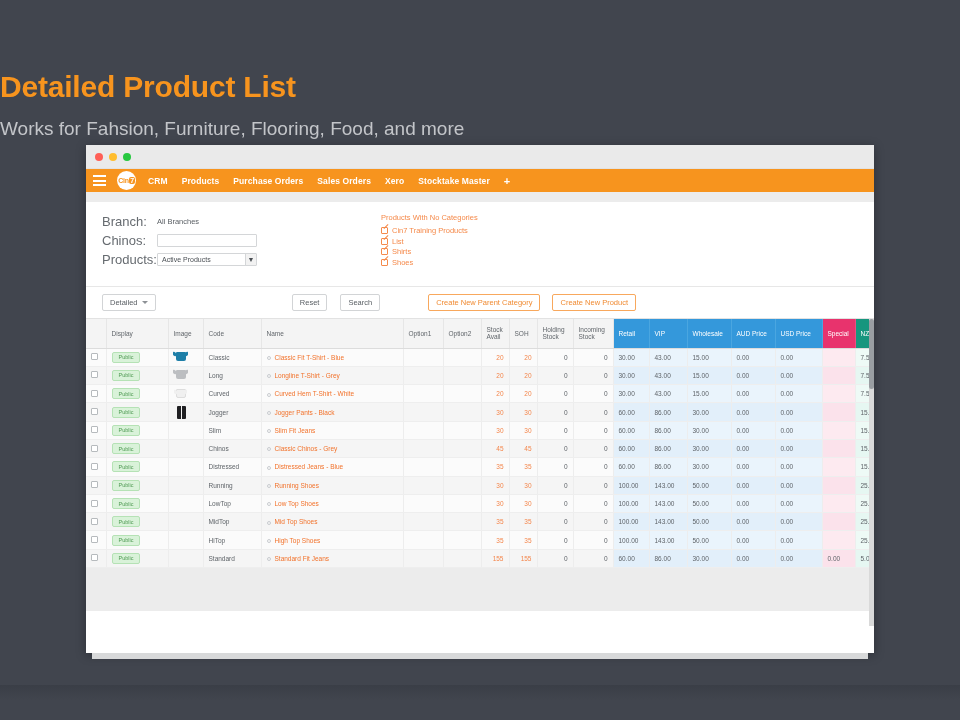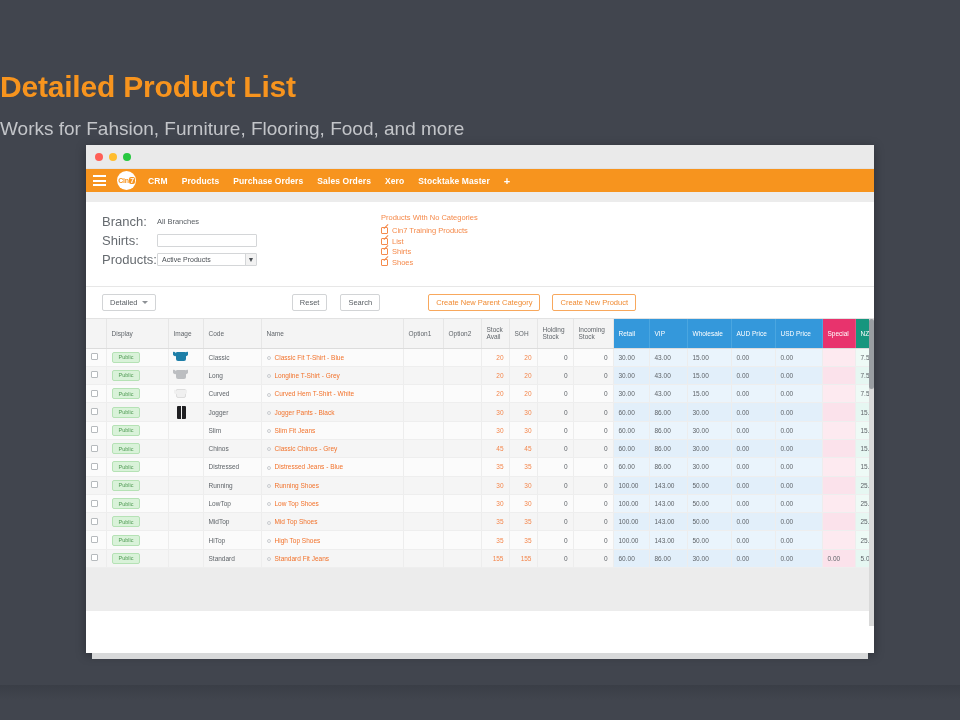--- a/index.html
+++ b/index.html
@@ -275,21 +275,21 @@
 
   <div class="nav-under"></div>
 
   <div class="filters">
     <div class="filter-left">
       <div class="frow">
         <span class="flabel">Branch:</span>
         <span class="fvalue">All Branches</span>
       </div>
       <div class="frow">
-        <span class="flabel">Shirts:</span>
+        <span class="flabel">Chinos:</span>
         <input class="finput" type="text" value="" style="">
       </div>
       <div class="frow">
         <span class="flabel">Products:</span>
         <span class="fselect">
           <span>Active Products</span>
           <span class="sel-arrow">▼</span>
         </span>
       </div>
     </div>

